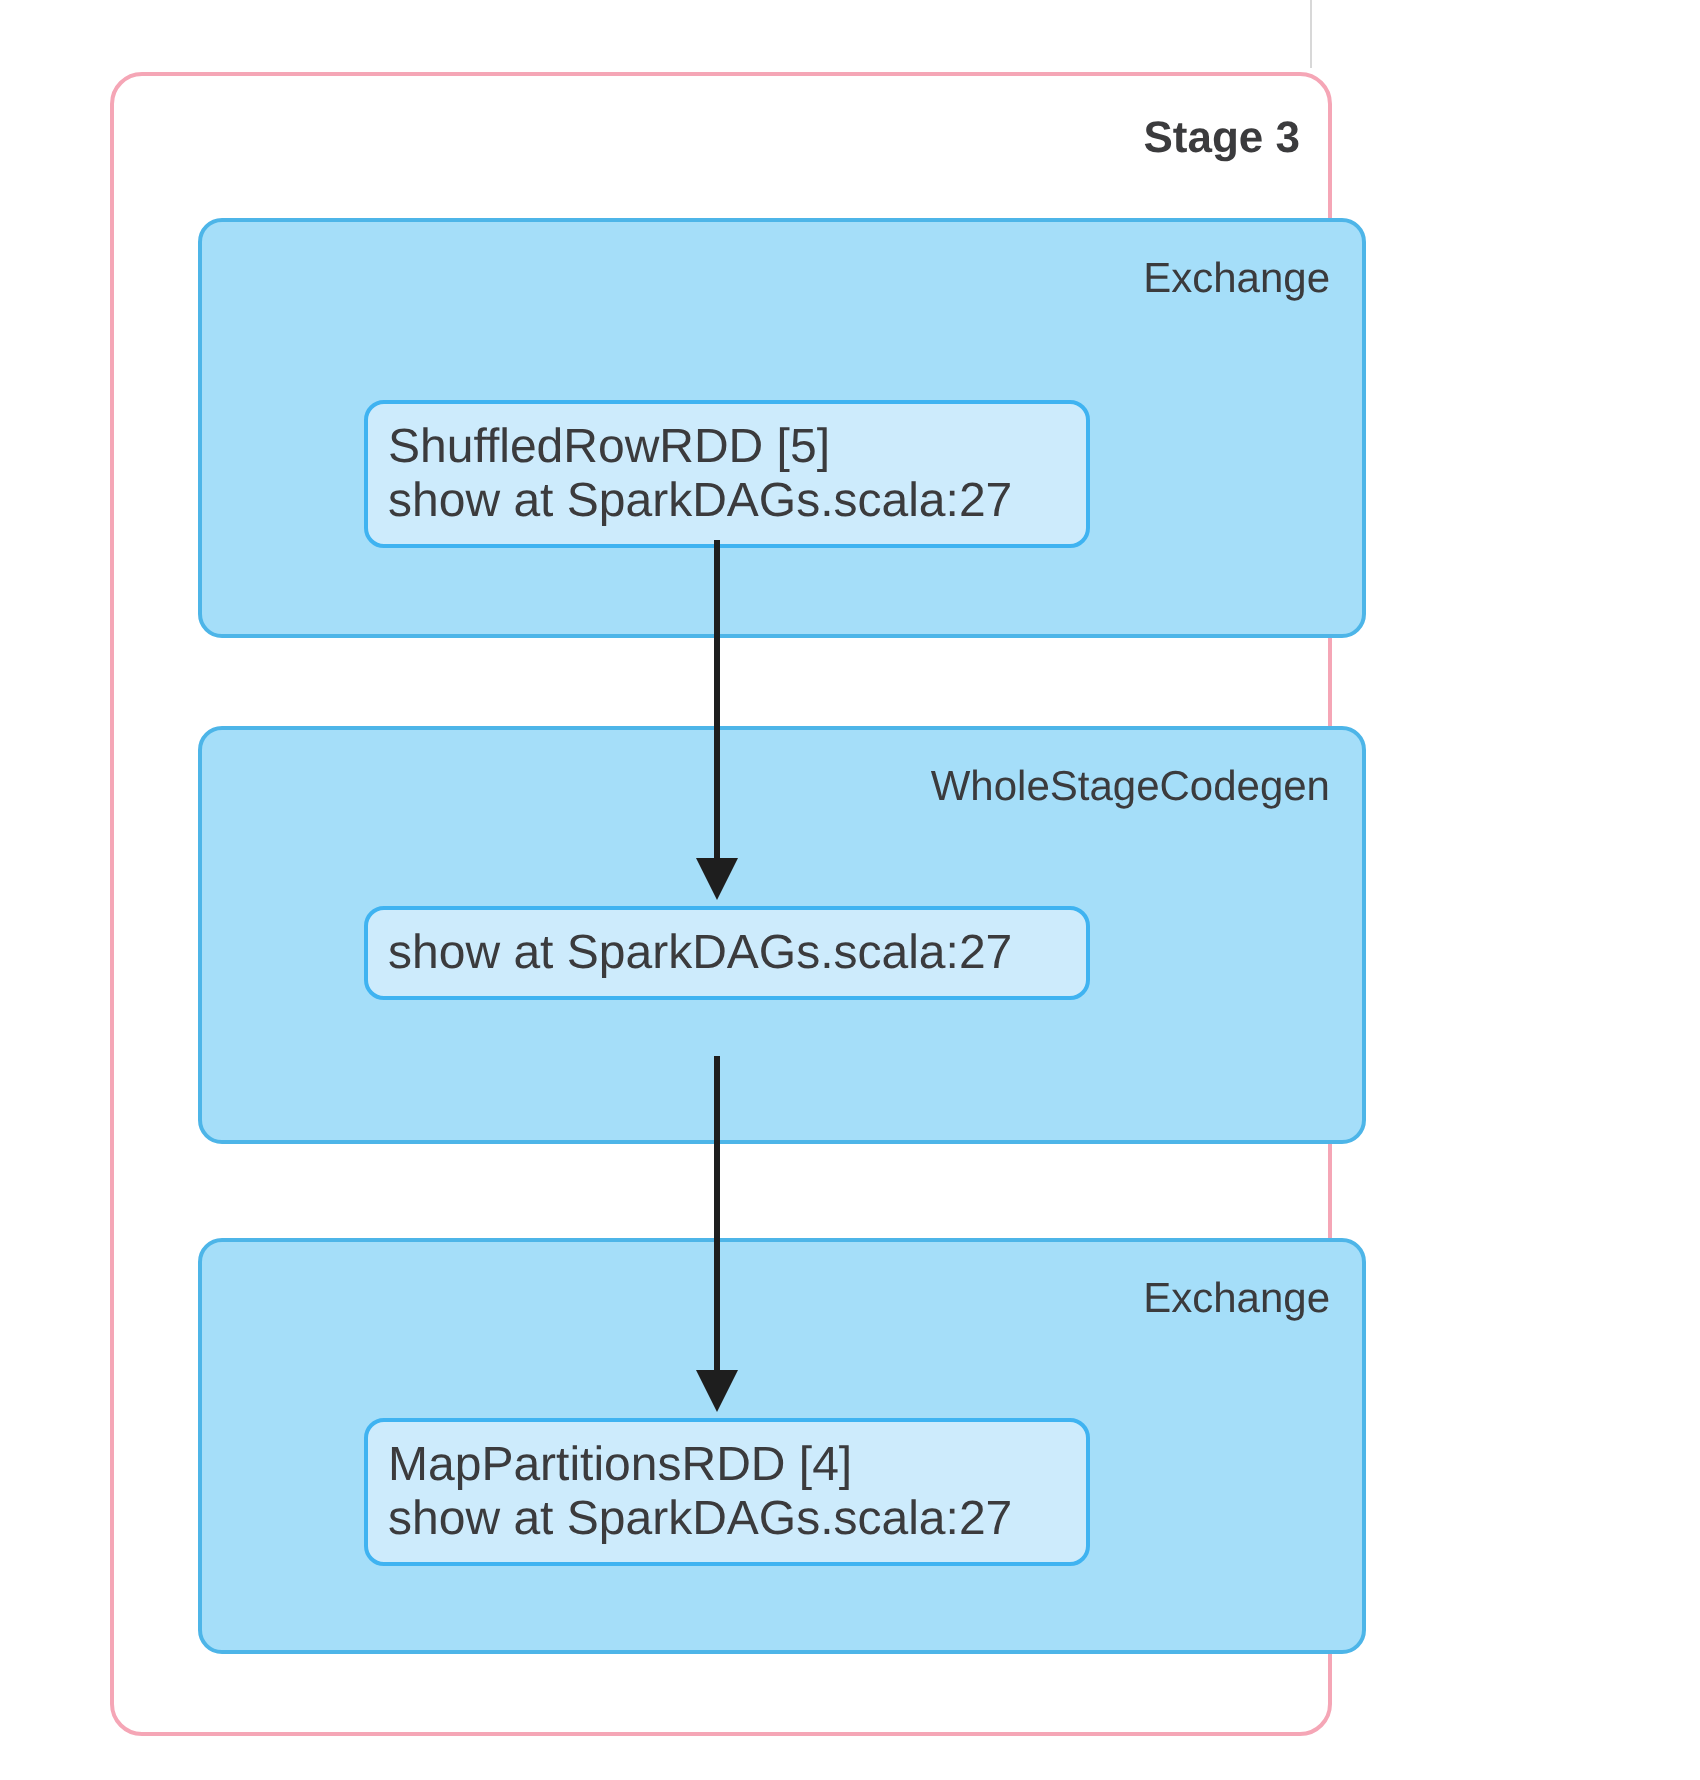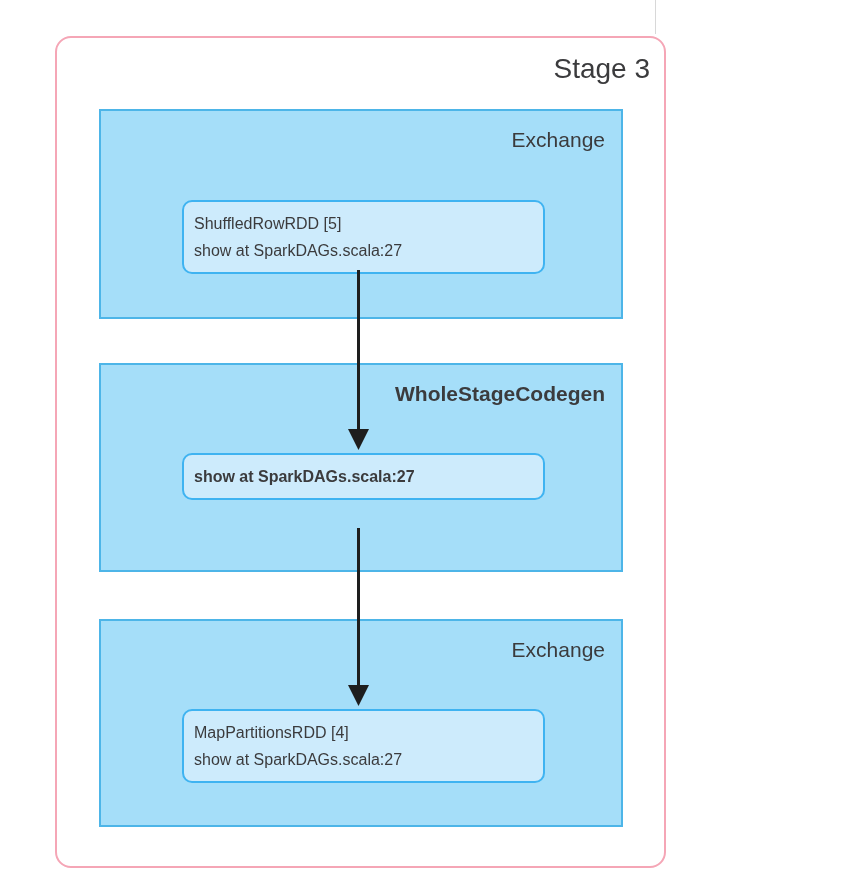--- a/index.html
+++ b/index.html
@@ -31,54 +31,55 @@
     left:55px;top:36px;
     width:611px;height:832px;
     border:2px solid var(--stage-border);
     border-radius:16px;
     background:#ffffff;
     box-sizing:border-box;
   }
   .stage-label{
     position:absolute;
     top:18px;right:14px;
-    font-size:28px;
+    font-size:22px;
     line-height:26px;
     color:var(--text);
+    font-weight:bold;
   }
   .group{
     position:absolute;
     left:42px;
-    width:524px;height:210px;
+    width:584px;height:210px;
     background:var(--group-bg);
     border:2px solid var(--group-border);
-    border-radius:0;
+    border-radius:12px;
     box-sizing:border-box;
   }
   .group-1{top:71px;}
-  .group-2{top:325px;height:209px;font-weight:bold;}
+  .group-2{top:325px;height:209px;}
   .group-3{top:581px;height:208px;}
   .group-label{
     position:absolute;
     top:16px;right:16px;
     font-size:21px;
     line-height:25px;
     color:var(--text);
     white-space:nowrap;
   }
   .node{
     position:absolute;
     left:81px;top:88px;
     width:363px;
     background:var(--node-bg);
     border:2px solid var(--node-border);
     border-radius:10px;
     box-sizing:border-box;
     padding:8px 10px;
-    font-size:16px;
+    font-size:24px;
     line-height:27px;
     color:var(--text);
     white-space:nowrap;
   }
   .group-1 .node{top:89px;}
   .arrows{
     position:absolute;
     left:0;top:0;
     width:850px;height:890px;
     pointer-events:none;

